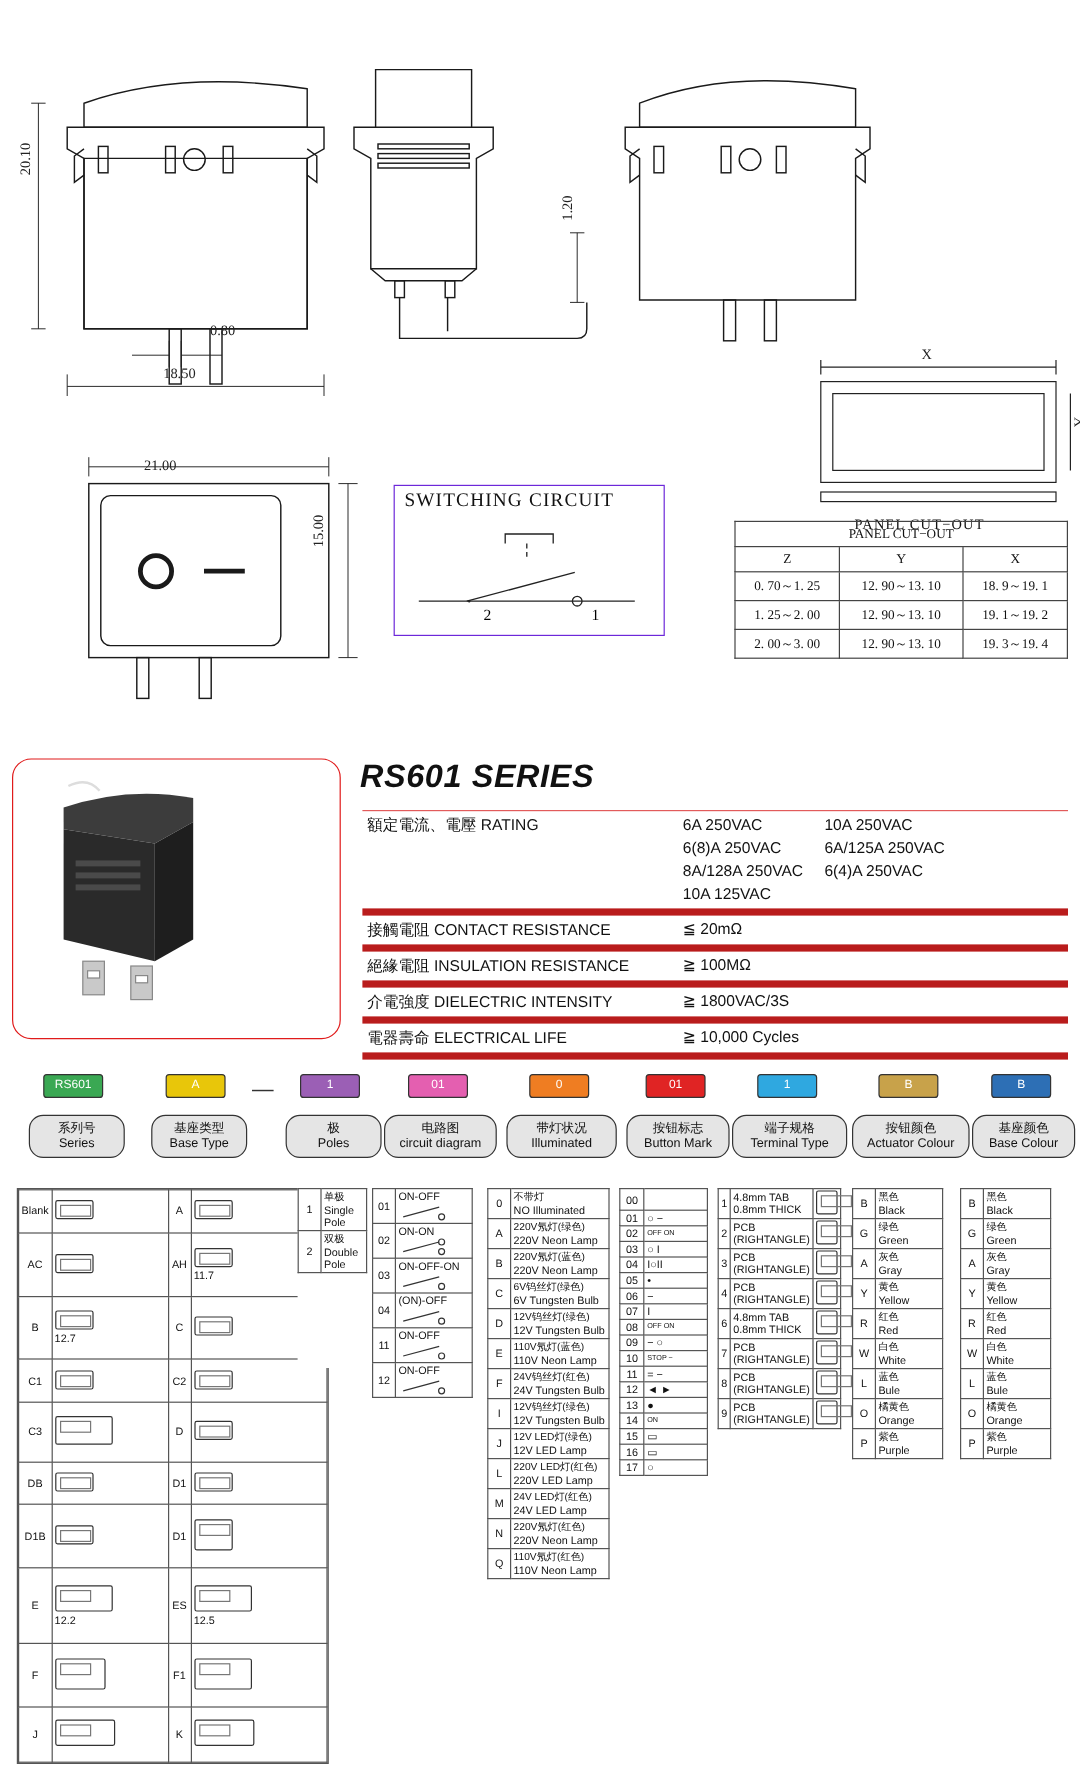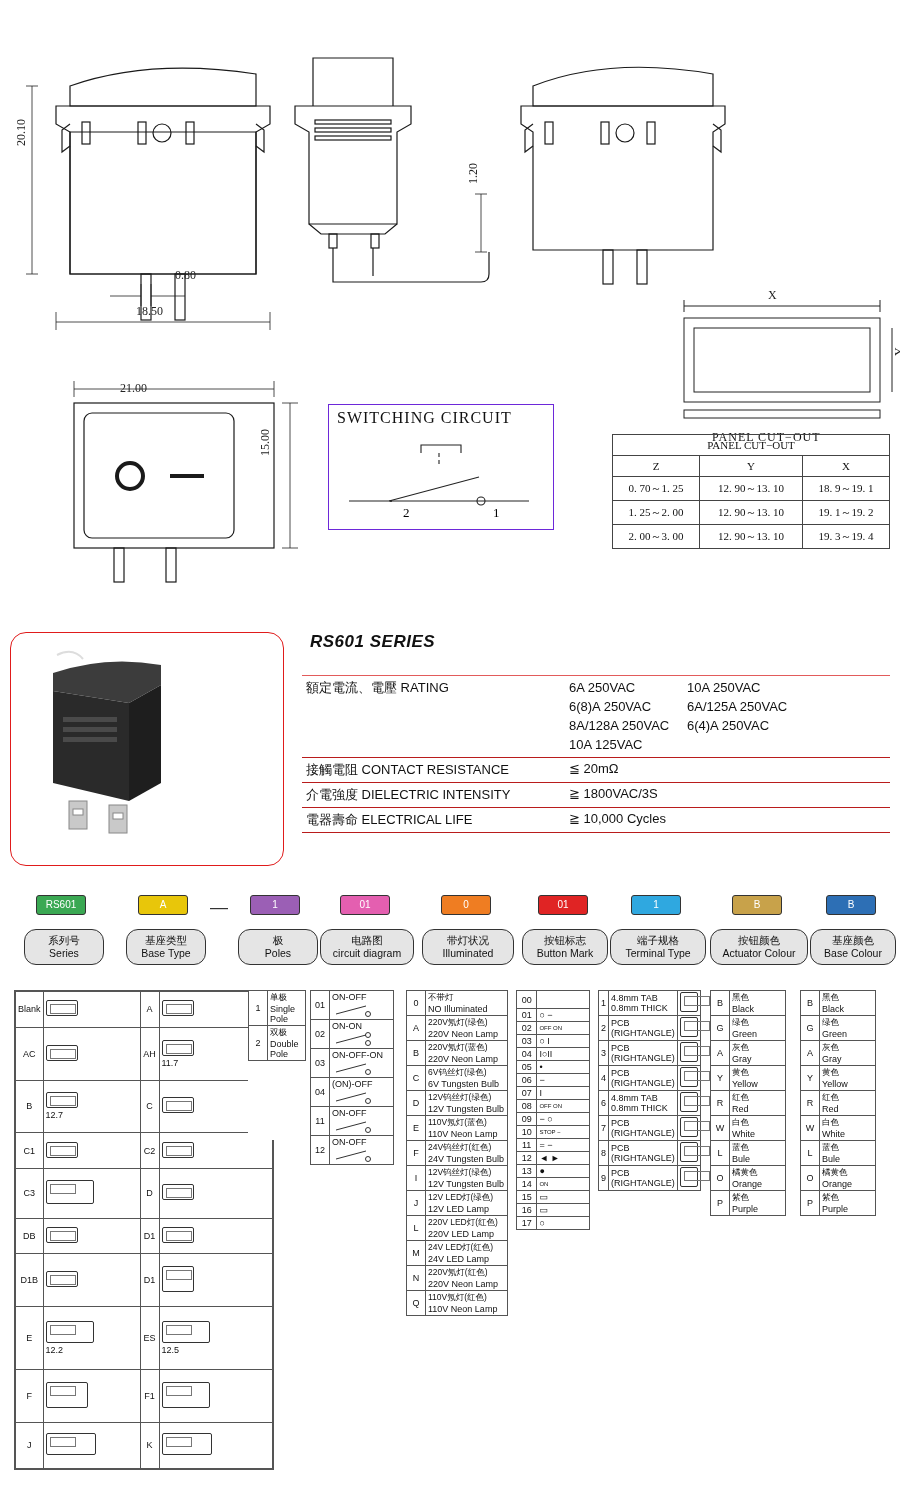--- a/index.html
+++ b/index.html
@@ -10,23 +10,23 @@
   }
   .abs{position:absolute;}
   .dim-label{font-family:"Liberation Serif",serif;font-size:12px;color:#222;}
   
   #drawings{position:absolute;left:0;top:16px;width:900px;height:600px;}
   
   .pct{position:absolute;left:612px;top:434px;width:278px;border-collapse:collapse;
        font-family:"Liberation Serif",serif;font-size:11px;text-align:center;}
   .pct td,.pct th{border:1px solid #444;padding:4px 2px;font-weight:normal;}
   
-  #seriesTitle{position:absolute;left:310px;top:632px;font-size:17px;font-style:italic;font-weight:bold;letter-spacing:0.5px;}
+  #seriesTitle{position:absolute;left:300px;top:632px;font-size:27px;font-style:italic;font-weight:bold;letter-spacing:0.5px;}
   .spec-tbl{position:absolute;left:302px;top:675px;width:588px;border-collapse:collapse;font-size:13px;}
-  .spec-tbl td{border-bottom:1px solid #b91c1c;padding:3px 4px;vertical-align:top;}
+  .spec-tbl td{border-bottom:6px solid #b91c1c;padding:3px 4px;vertical-align:top;}
   .spec-tbl tr:first-child td{border-top:1px solid #e25b5b;}
   .spec-l{width:255px;}
   .spec-r{}
   .rating-line{line-height:1.45;}
   .rating-line span{display:inline-block;}
   .rat-a{width:118px;}
   
   #photoBox{position:absolute;left:10px;top:632px;width:272px;height:232px;border:1.6px solid #e01b1b;border-radius:16px;background:#fff;}
   
   #codeRow{position:absolute;left:10px;top:895px;width:880px;height:90px;}
@@ -237,20 +237,24 @@
       <div class="rating-line"><span class="rat-a">6(8)A 250VAC</span><span>6A/125A 250VAC</span></div>
       <div class="rating-line"><span class="rat-a">8A/128A 250VAC</span><span>6(4)A 250VAC</span></div>
       <div class="rating-line"><span class="rat-a">10A 125VAC</span></div>
     </td>
   </tr>
   <tr>
     <td class="spec-l">接觸電阻 CONTACT RESISTANCE</td>
     <td class="spec-r">≦ 20mΩ</td>
   </tr>
   <tr>
+    <td class="spec-l">絕緣電阻 INSULATION RESISTANCE</td>
+    <td class="spec-r">≧ 100MΩ</td>
+  </tr>
+  <tr>
     <td class="spec-l">介電強度 DIELECTRIC INTENSITY</td>
     <td class="spec-r">≧ 1800VAC/3S</td>
   </tr>
   <tr>
     <td class="spec-l">電器壽命 ELECTRICAL LIFE</td>
     <td class="spec-r">≧ 10,000 Cycles</td>
   </tr>
 </tbody>
   </table>
 

